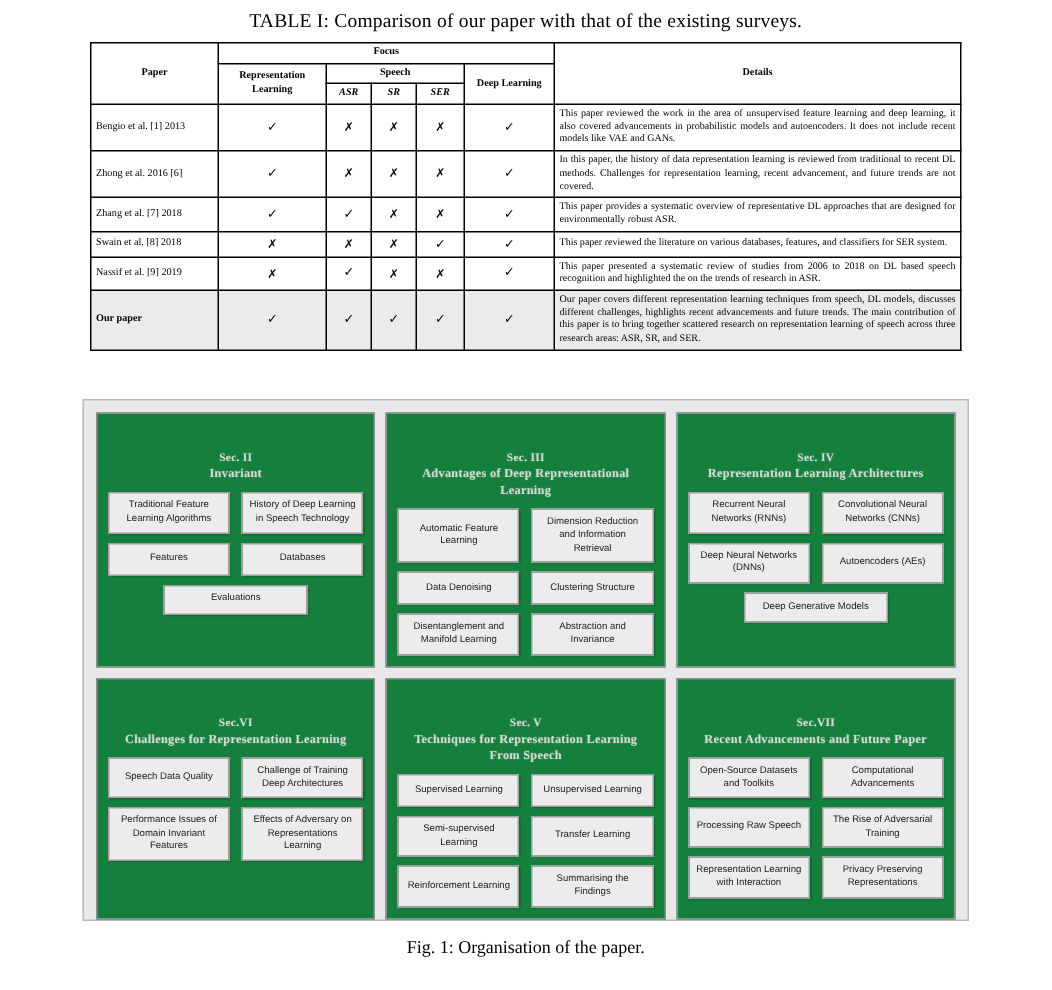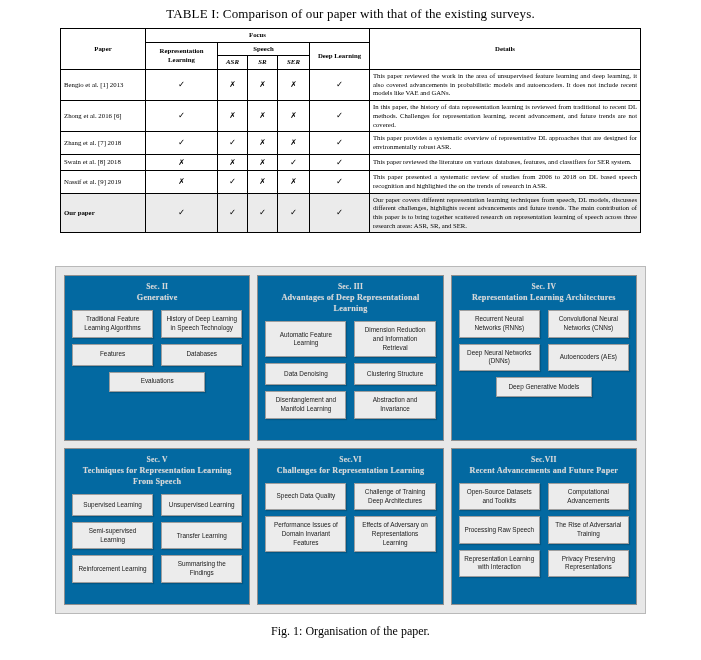--- a/index.html
+++ b/index.html
@@ -81,23 +81,23 @@
   }
   .grid {
     display: grid;
     grid-template-columns: 1fr 1fr 1fr;
     grid-template-rows: auto auto;
     gap: 7px;
     height: 100%;
     box-sizing: border-box;
   }
   .section {
-    background: #0369a1;
+    background: #15803d;
     border: 1px solid #8f8f8f;
-    padding: 6px 7px 7px 7px;
+    padding: 24px 7px 7px 7px;
     box-sizing: border-box;
     display: flex;
     flex-direction: column;
   }
   .sec-title {
     color: #d8d8d8;
     text-align: center;
     font-size: 8.2px;
     font-weight: bold;
     line-height: 1.35;
@@ -240,21 +240,21 @@
           <td class="mark"><span class="ck">✓</span></td>
           <td class="details-cell">Our paper covers different representation learning techniques from speech, DL models, discusses different challenges, highlights recent advancements and future trends. The main contribution of this paper is to bring together scattered research on representation learning of speech across three research areas: ASR, SR, and SER.</td>
         </tr>
       </tbody>
   </table>
 </div>
 
 <div id="figure-area">
   <div class="grid" id="fig-grid">
       <div class="section">
-        <div class="sec-title"><span class="num">Sec. II</span><span>Generative</span></div>
+        <div class="sec-title"><span class="num">Sec. II</span><span>Invariant</span></div>
         <div class="boxes">
           <div class="node w-half">Traditional Feature Learning Algorithms</div>
           <div class="node w-half">History of Deep Learning in Speech Technology</div>
           <div class="node w-half">Features</div>
           <div class="node w-half">Databases</div>
           <div class="node w-mid">Evaluations</div>
         </div>
       </div>
       <div class="section">
         <div class="sec-title"><span class="num">Sec. III</span><span>Advantages of Deep Representational Learning</span></div>
@@ -271,37 +271,37 @@
         <div class="sec-title"><span class="num">Sec. IV</span><span>Representation Learning Architectures</span></div>
         <div class="boxes">
           <div class="node w-half">Recurrent Neural Networks (RNNs)</div>
           <div class="node w-half">Convolutional Neural Networks (CNNs)</div>
           <div class="node w-half">Deep Neural Networks (DNNs)</div>
           <div class="node w-half">Autoencoders (AEs)</div>
           <div class="node w-mid">Deep Generative Models</div>
         </div>
       </div>
       <div class="section">
+        <div class="sec-title"><span class="num">Sec.VI</span><span>Challenges for Representation Learning</span></div>
+        <div class="boxes">
+          <div class="node w-half">Speech Data Quality</div>
+          <div class="node w-half">Challenge of Training Deep Architectures</div>
+          <div class="node w-half">Performance Issues of Domain Invariant Features</div>
+          <div class="node w-half">Effects of Adversary on Representations Learning</div>
+        </div>
+      </div>
+      <div class="section">
         <div class="sec-title"><span class="num">Sec. V</span><span>Techniques for Representation Learning From Speech</span></div>
         <div class="boxes">
           <div class="node w-half">Supervised Learning</div>
           <div class="node w-half">Unsupervised Learning</div>
           <div class="node w-half">Semi-supervised Learning</div>
           <div class="node w-half">Transfer Learning</div>
           <div class="node w-half">Reinforcement Learning</div>
           <div class="node w-half">Summarising the Findings</div>
-        </div>
-      </div>
-      <div class="section">
-        <div class="sec-title"><span class="num">Sec.VI</span><span>Challenges for Representation Learning</span></div>
-        <div class="boxes">
-          <div class="node w-half">Speech Data Quality</div>
-          <div class="node w-half">Challenge of Training Deep Architectures</div>
-          <div class="node w-half">Performance Issues of Domain Invariant Features</div>
-          <div class="node w-half">Effects of Adversary on Representations Learning</div>
         </div>
       </div>
       <div class="col3-wrap">
         <div class="section" style="flex: 1 1 0%;">
           <div class="sec-title"><span class="num">Sec.VII</span><span>Recent Advancements and Future Paper</span></div>
           <div class="boxes">
             <div class="node w-half">Open-Source Datasets and Toolkits</div>
             <div class="node w-half">Computational Advancements</div>
             <div class="node w-half">Processing Raw Speech</div>
             <div class="node w-half">The Rise of Adversarial Training</div>

